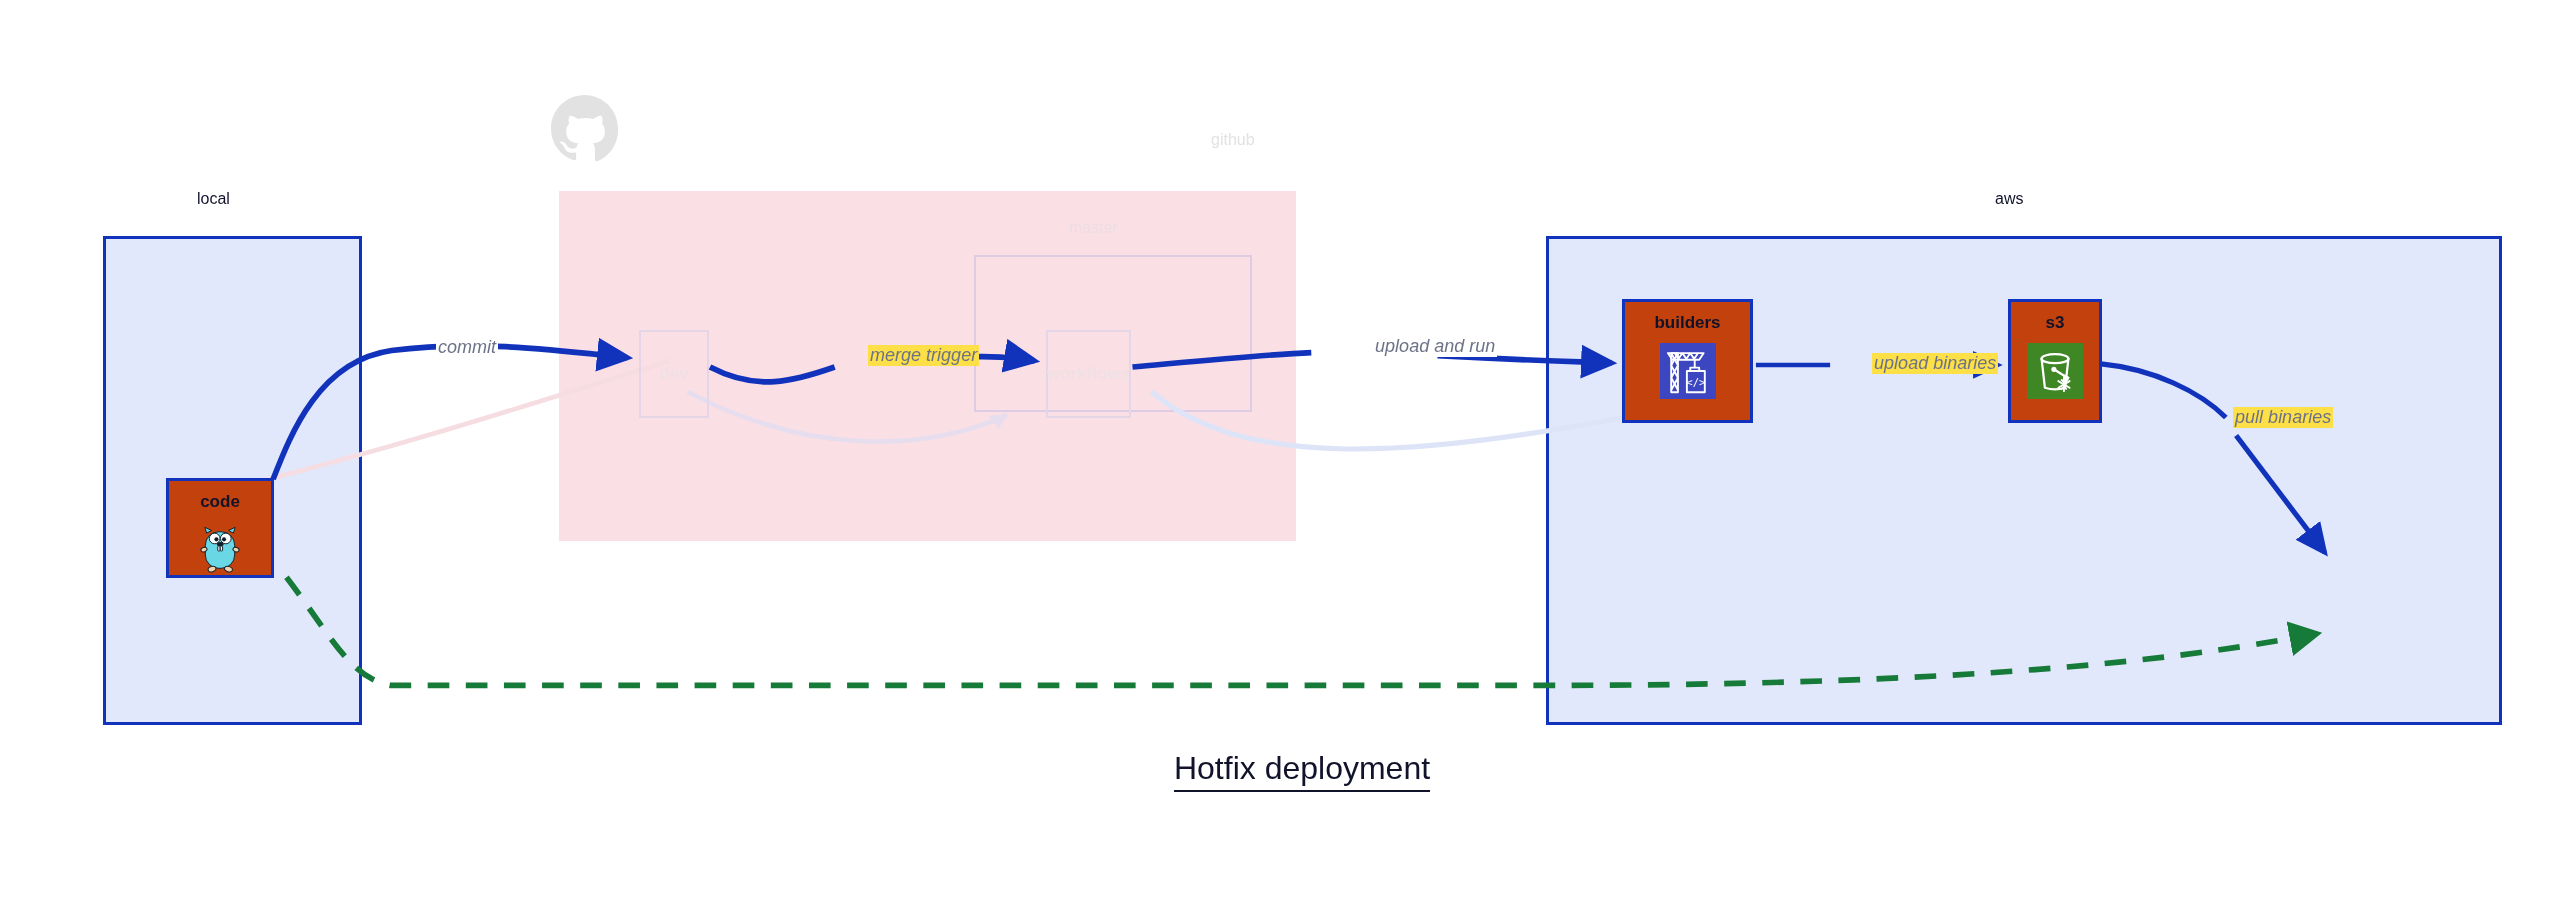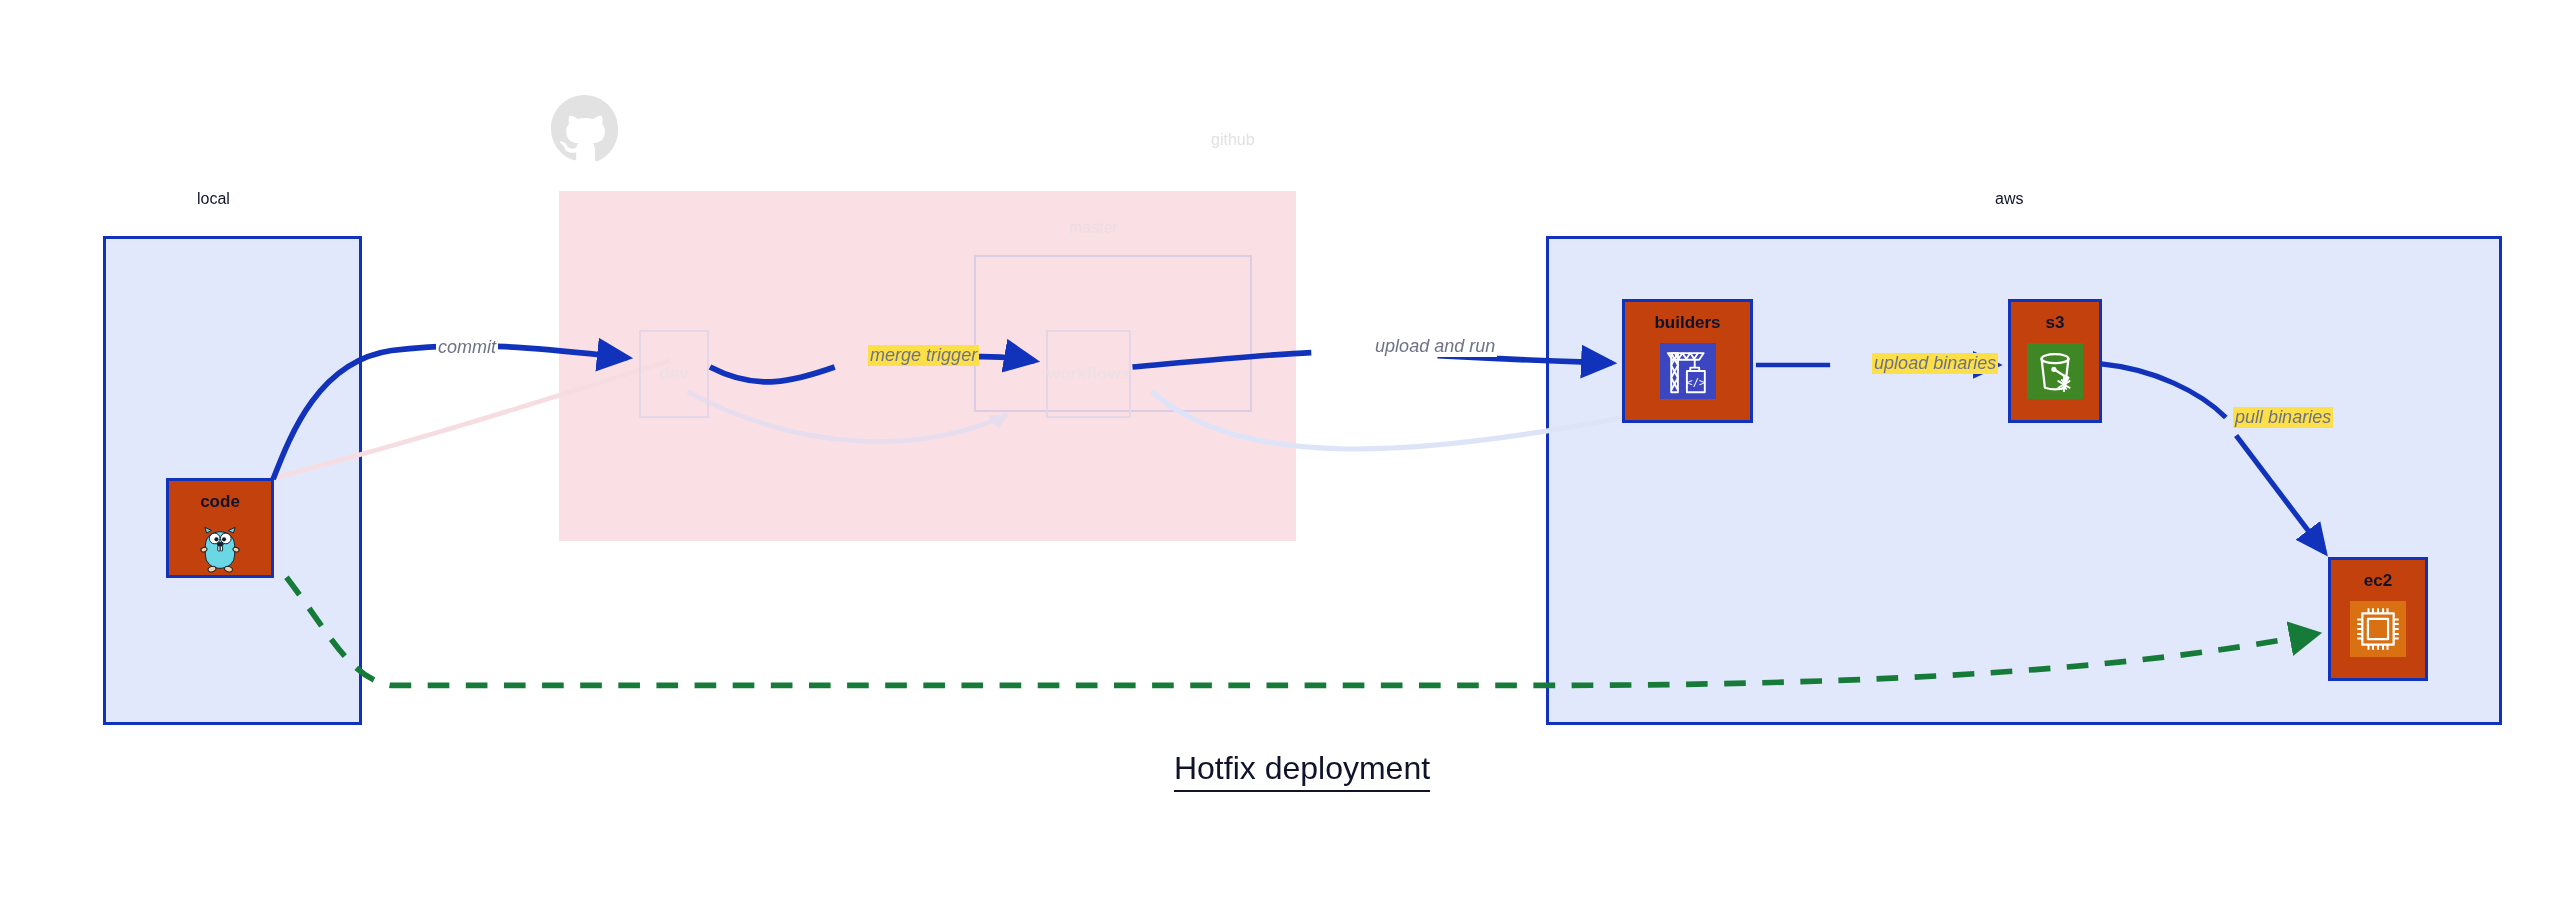--- a/index.html
+++ b/index.html
@@ -230,36 +230,20 @@
         <path d="M66 58 L74 62 L70 68 Z" fill="#ffffff"></path>
 
         <g stroke-width="3.4">
           <path d="M66 62 L66 86 M56 68 L76 80 M76 68 L56 80"></path>
           <path d="M62 66 L66 70 L70 66 M62 82 L66 78 L70 82"></path>
         </g>
       </g>
     </svg>
   </div>
 
-  <div class="node" style="left:2328px; top:557px; width:100px; height:124px;">
-    <span class="node-label">ec2</span>
-    <svg class="node-icon" viewBox="0 0 100 100">
-      <rect x="0" y="0" width="100" height="100" fill="#d97012"></rect>
-      <g fill="none" stroke="#ffffff" stroke-width="4" stroke-linejoin="round">
-        <rect x="22" y="22" width="56" height="56"></rect>
-        <rect x="32" y="32" width="36" height="36"></rect>
-        <g stroke-width="3.6">
-          <path d="M33 22 L33 13 M41 22 L41 13 M50 22 L50 13 M59 22 L59 13 M67 22 L67 13"></path>
-          <path d="M33 78 L33 87 M41 78 L41 87 M50 78 L50 87 M59 78 L59 87 M67 78 L67 87"></path>
-          <path d="M22 33 L13 33 M22 41 L13 41 M22 50 L13 50 M22 59 L13 59 M22 67 L13 67"></path>
-          <path d="M78 33 L87 33 M78 41 L87 41 M78 50 L87 50 M78 59 L87 59 M78 67 L87 67"></path>
-        </g>
-      </g>
-    </svg>
-  </div>
 
   <svg class="layer" viewBox="0 0 5054 1750" width="2604" height="902">
     <defs>
       <marker id="arrow-blue" markerWidth="7" markerHeight="7" refX="5.4" refY="3" orient="auto" markerUnits="strokeWidth">
         <path d="M0,0 L6.4,3 L0,6 Z" fill="#1132bb"></path>
       </marker>
       <marker id="arrow-green" markerWidth="6.2" markerHeight="6.2" refX="4.6" refY="3.1" orient="auto" markerUnits="strokeWidth">
         <path d="M0,0 L5.8,3.1 L0,6.2 Z" fill="#167a38"></path>
       </marker>
     </defs>

